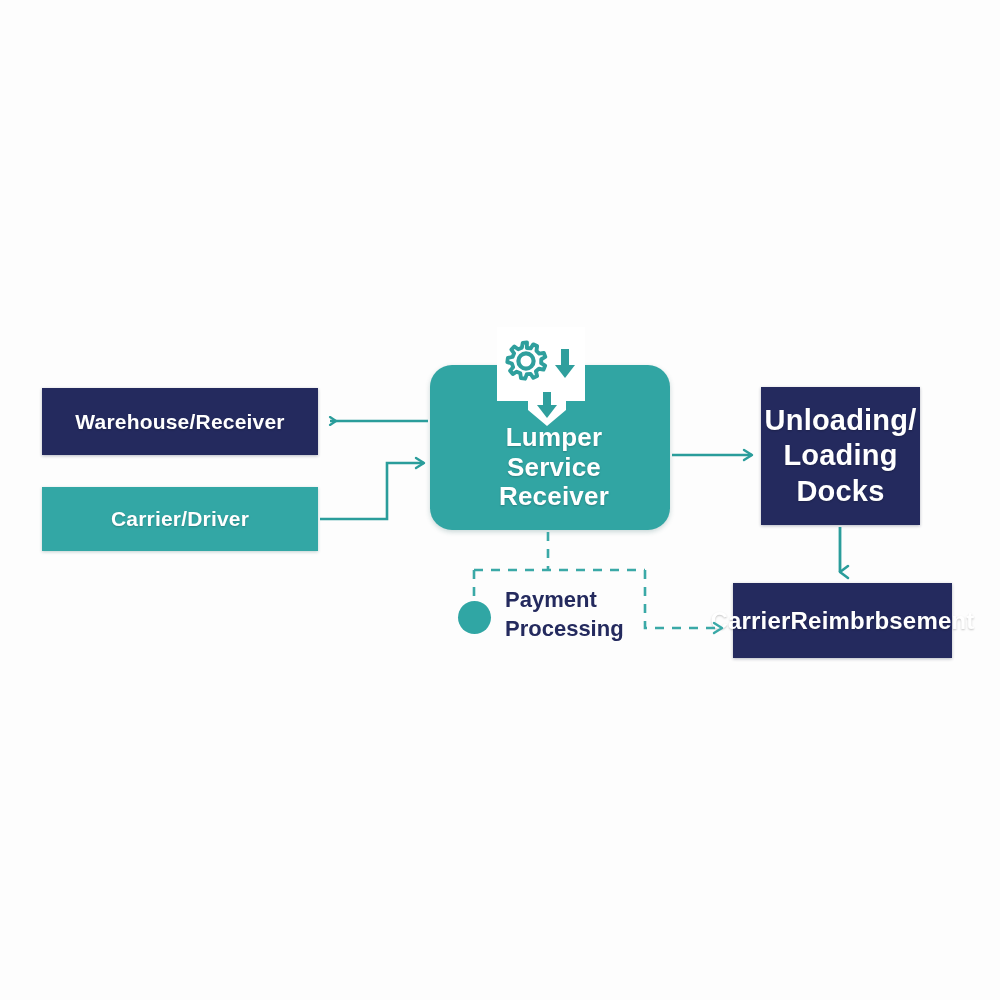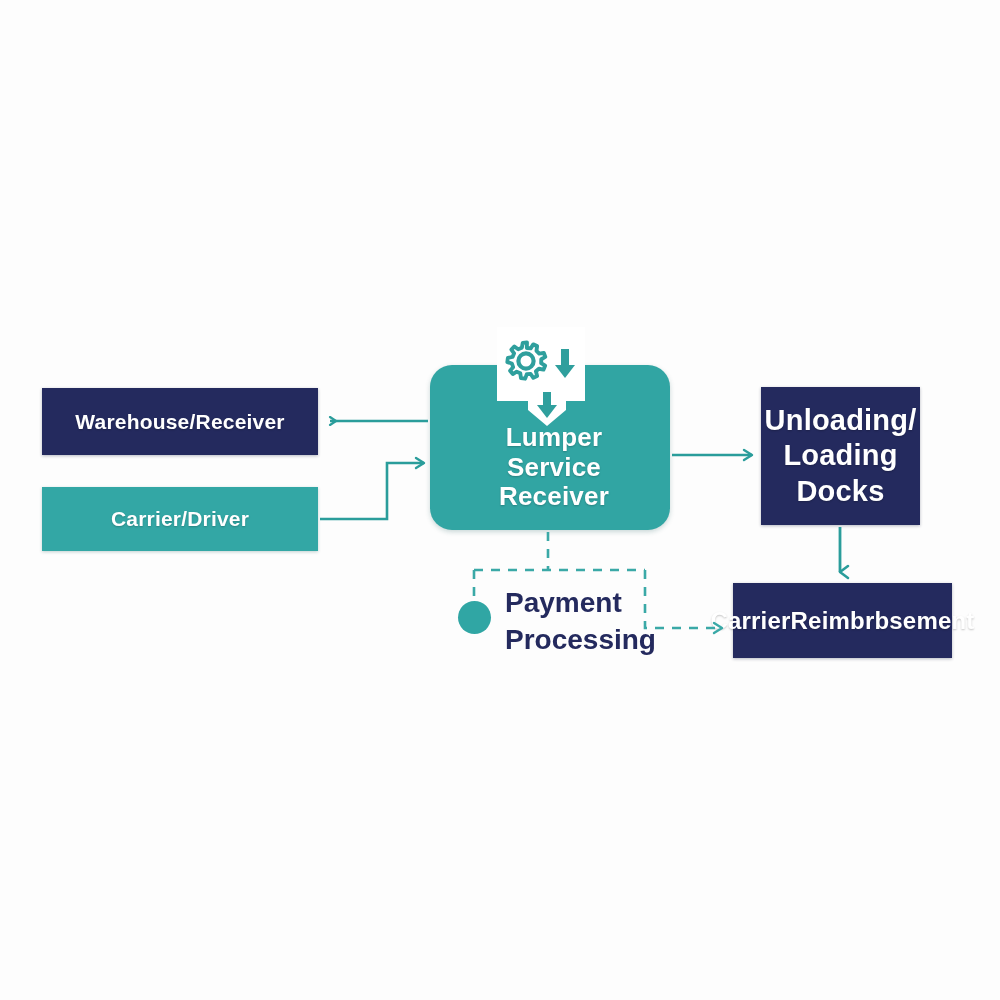--- a/index.html
+++ b/index.html
@@ -78,21 +78,21 @@
     height: 1000px;
     z-index: 2;
     pointer-events: none;
   }
   .pp-label {
     position: absolute;
     left: 505px;
     top: 585px;
     width: 175px;
     color: #242a5e;
-    font-size: 28px;
+    font-size: 22px;
     font-weight: bold;
     line-height: 1.32;
     text-align: left;
     z-index: 4;
   }
   .pp-dot {
     position: absolute;
     left: 458px;
     top: 601px;
     width: 33px;

